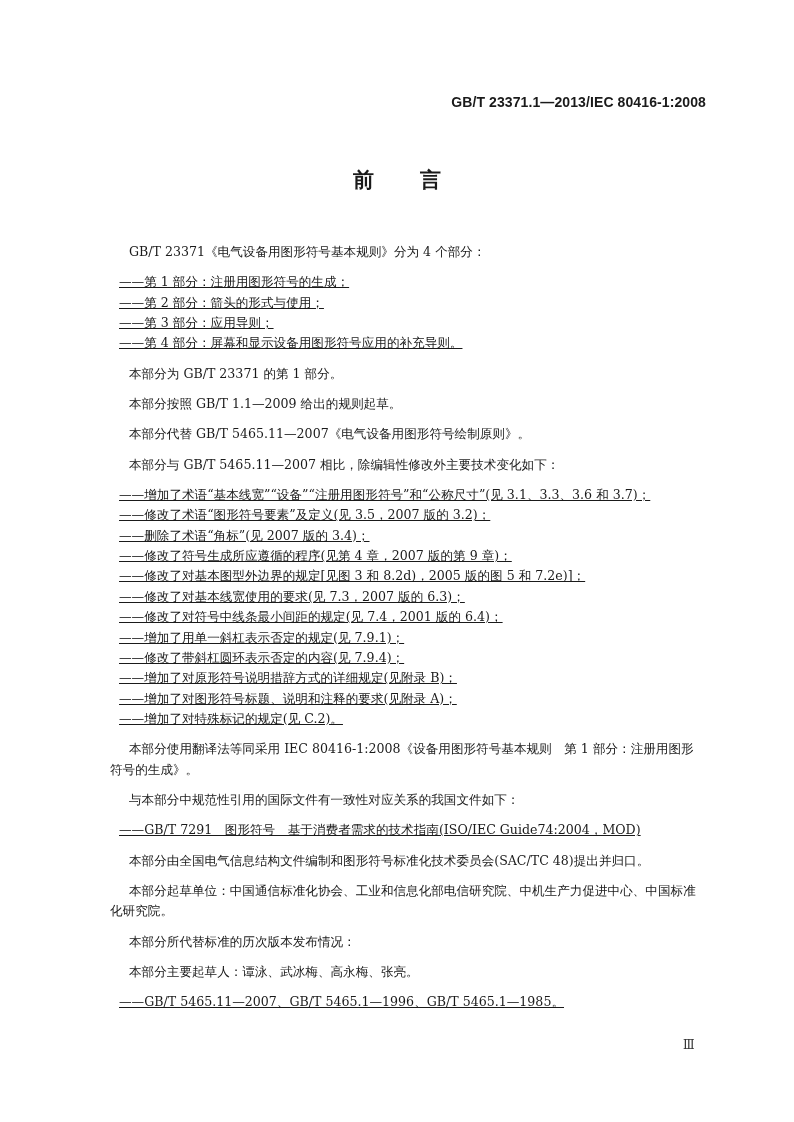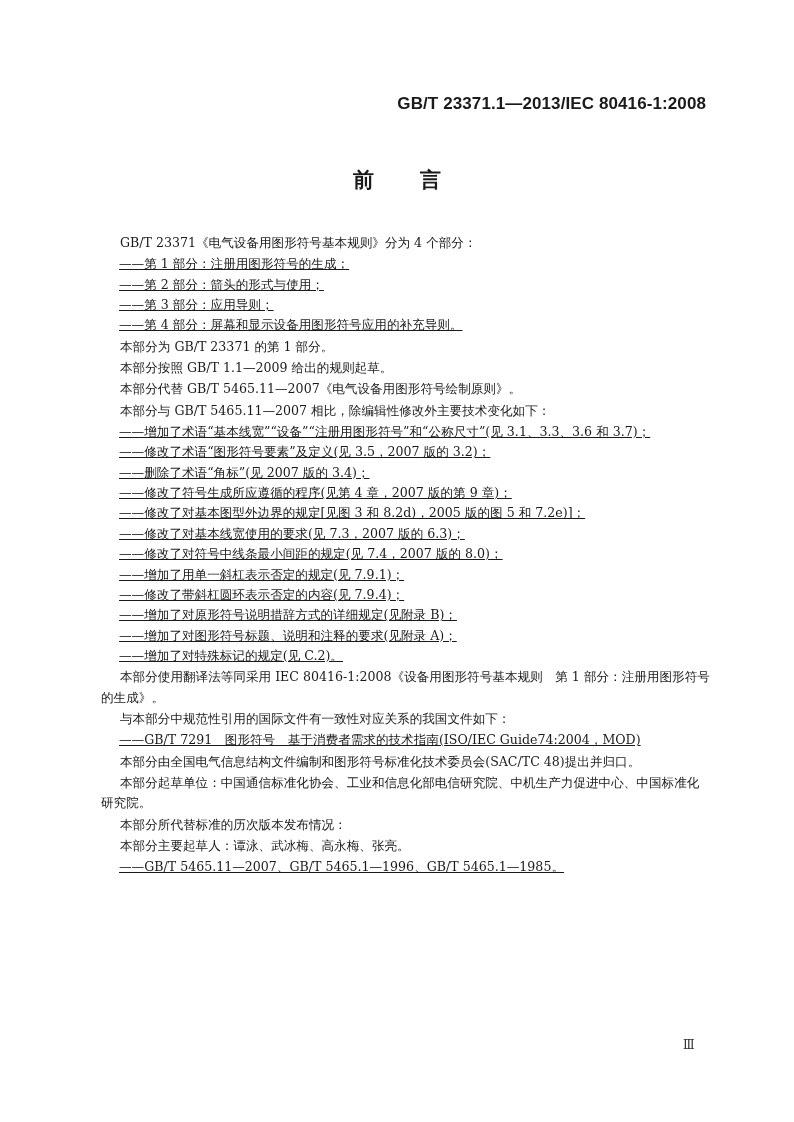--- a/index.html
+++ b/index.html
@@ -1,25 +1,25 @@
 <!DOCTYPE html>
 <html><head>
 <meta charset="utf-8">
 <style>
   html, body { margin:0; padding:0; background:#ffffff; }
   body { width:794px; height:1122px; position:relative; overflow:hidden;
          font-family:"DejaVu Serif","Liberation Serif",serif; color:#1a1a1a; }
   .header { position:absolute; top:94px; right:88px; font-family:"Liberation Sans","DejaVu Sans",sans-serif;
-            font-size:17px; font-weight:bold; letter-spacing:0.1px; }
+            font-size:14px; font-weight:bold; letter-spacing:0.1px; }
   .title { position:absolute; top:166px; left:0; width:794px; text-align:center;
            font-family:Liberation Serif, serif; font-weight:bold; font-size:21px; }
   .title span { display:inline-block; }
   .title .gap { width:46px; }
   .body { position:absolute; top:232px; left:100px; width:612px; font-size:12.6px; line-height:20.35px; }
-  .p { text-indent:19px; margin:1px; white-space:normal; }
+  .p { text-indent:19px; margin:10px; white-space:normal; }
   .p.nowrap { white-space:nowrap; }
   .item { padding-left:19px; margin:0; white-space:nowrap;text-decoration:underline; }
   .page-num { position:absolute; top:1038px; left:683px; font-family:"DejaVu Serif",serif; font-size:12px; color:#333; }
 </style>
 </head>
 <body>
 
 <div class="header">GB/T 23371.1—2013/IEC 80416-1:2008</div>
 
 <div class="title">
@@ -35,21 +35,21 @@
   <p class="p nowrap">本部分为 GB/T 23371 的第 1 部分。</p>
   <p class="p nowrap">本部分按照 GB/T 1.1—2009 给出的规则起草。</p>
   <p class="p nowrap">本部分代替 GB/T 5465.11—2007《电气设备用图形符号绘制原则》。</p>
   <p class="p nowrap">本部分与 GB/T 5465.11—2007 相比，除编辑性修改外主要技术变化如下：</p>
   <p class="item">——增加了术语“基本线宽”“设备”“注册用图形符号”和“公称尺寸”(见 3.1、3.3、3.6 和 3.7)；</p>
   <p class="item">——修改了术语“图形符号要素”及定义(见 3.5，2007 版的 3.2)；</p>
   <p class="item">——删除了术语“角标”(见 2007 版的 3.4)；</p>
   <p class="item">——修改了符号生成所应遵循的程序(见第 4 章，2007 版的第 9 章)；</p>
   <p class="item">——修改了对基本图型外边界的规定[见图 3 和 8.2d)，2005 版的图 5 和 7.2e)]；</p>
   <p class="item">——修改了对基本线宽使用的要求(见 7.3，2007 版的 6.3)；</p>
-  <p class="item">——修改了对符号中线条最小间距的规定(见 7.4，2007 版的 8.0)；</p>
+  <p class="item">——修改了对符号中线条最小间距的规定(见 7.4，2001 版的 6.4)；</p>
   <p class="item">——增加了用单一斜杠表示否定的规定(见 7.9.1)；</p>
   <p class="item">——修改了带斜杠圆环表示否定的内容(见 7.9.4)；</p>
   <p class="item">——增加了对原形符号说明措辞方式的详细规定(见附录 B)；</p>
   <p class="item">——增加了对图形符号标题、说明和注释的要求(见附录 A)；</p>
   <p class="item">——增加了对特殊标记的规定(见 C.2)。</p>
   <p class="p">本部分使用翻译法等同采用 IEC 80416-1:2008《设备用图形符号基本规则　第 1 部分：注册用图形符号的生成》。</p>
   <p class="p nowrap">与本部分中规范性引用的国际文件有一致性对应关系的我国文件如下：</p>
   <p class="item">——GB/T 7291　图形符号　基于消费者需求的技术指南(ISO/IEC Guide74:2004，MOD)</p>
   <p class="p nowrap">本部分由全国电气信息结构文件编制和图形符号标准化技术委员会(SAC/TC 48)提出并归口。</p>
   <p class="p">本部分起草单位：中国通信标准化协会、工业和信息化部电信研究院、中机生产力促进中心、中国标准化研究院。</p>

